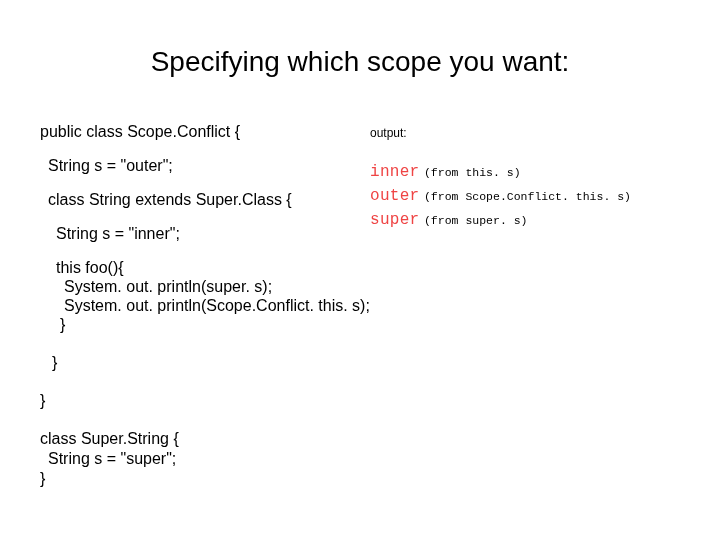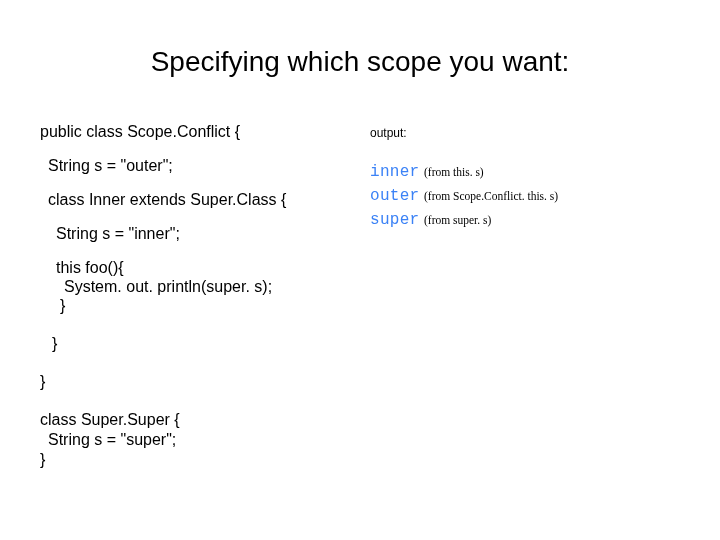--- a/index.html
+++ b/index.html
@@ -62,55 +62,56 @@
     color: #000000;
     margin-bottom: 22px;
   }
   .out-line {
     margin-bottom: 5px;
     white-space: nowrap;
   }
   .out-mono {
     font-family: "Liberation Mono", monospace;
     font-size: 16px;
-    color: #3b82f6;
+    color: #ef4444;
     letter-spacing: 0.3px;
     margin-top: 18px;
   }
   .out-note {
-    font-family: Liberation Serif, serif;
+    font-family: Liberation Mono, monospace;
     font-size: 11.5px;
     color: #000000;
   }
 </style>
 </head>
 <body>
 
 <div class="slide">
 
   <div class="slide-title">Specifying which scope you want:</div>
 
   <div class="code-col">
     <div class="code-line">public class Scope.Conflict {</div>
     <div class="gap-md"></div>
     <div class="code-line" style="padding-left:8px">String s = "outer";</div>
     <div class="gap-md"></div>
-    <div class="code-line" style="padding-left:8px">class Inner extends Super.Class {</div>
+    <div class="code-line" style="padding-left:8px">class String extends Super.Class {</div>
     <div class="gap-md"></div>
     <div class="code-line" style="padding-left:16px">String s = "inner";</div>
     <div class="gap-md"></div>
     <div class="code-line" style="padding-left:16px">this foo(){</div>
     <div class="code-line" style="padding-left:24px;margin-top:3px">System. out. println(super. s);</div>
+    <div class="code-line" style="padding-left:24px;margin-top:3px">System. out. println(Scope.Conflict. this. s);</div>
     <div class="code-line" style="padding-left:20px;margin-top:3px">}</div>
     <div class="gap-lg"></div>
     <div class="code-line" style="padding-left:12px">}</div>
     <div class="gap-lg"></div>
     <div class="code-line">}</div>
     <div class="gap-lg"></div>
-    <div class="code-line">class Super.Super {</div>
+    <div class="code-line">class Super.String {</div>
     <div class="code-line" style="padding-left:8px;margin-top:4px">String s = "super";</div>
     <div class="code-line" style="margin-top:4px">}</div>
   </div>
 
   <div class="output-col">
     <div class="output-label">output:</div>
     <div class="out-line">
       <span class="out-mono">inner</span>
       <span class="out-note">(from this. s)</span>
     </div>

